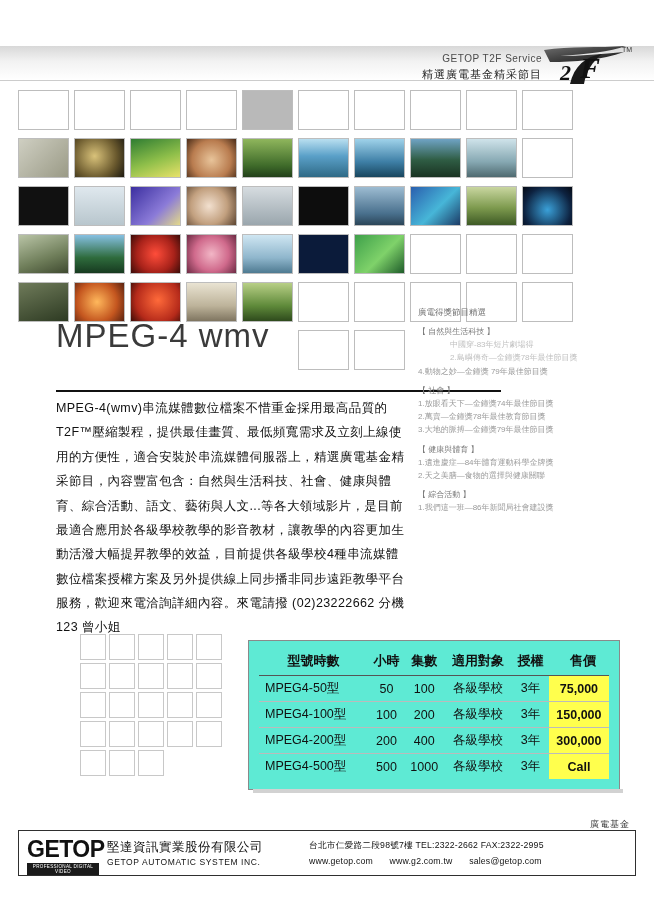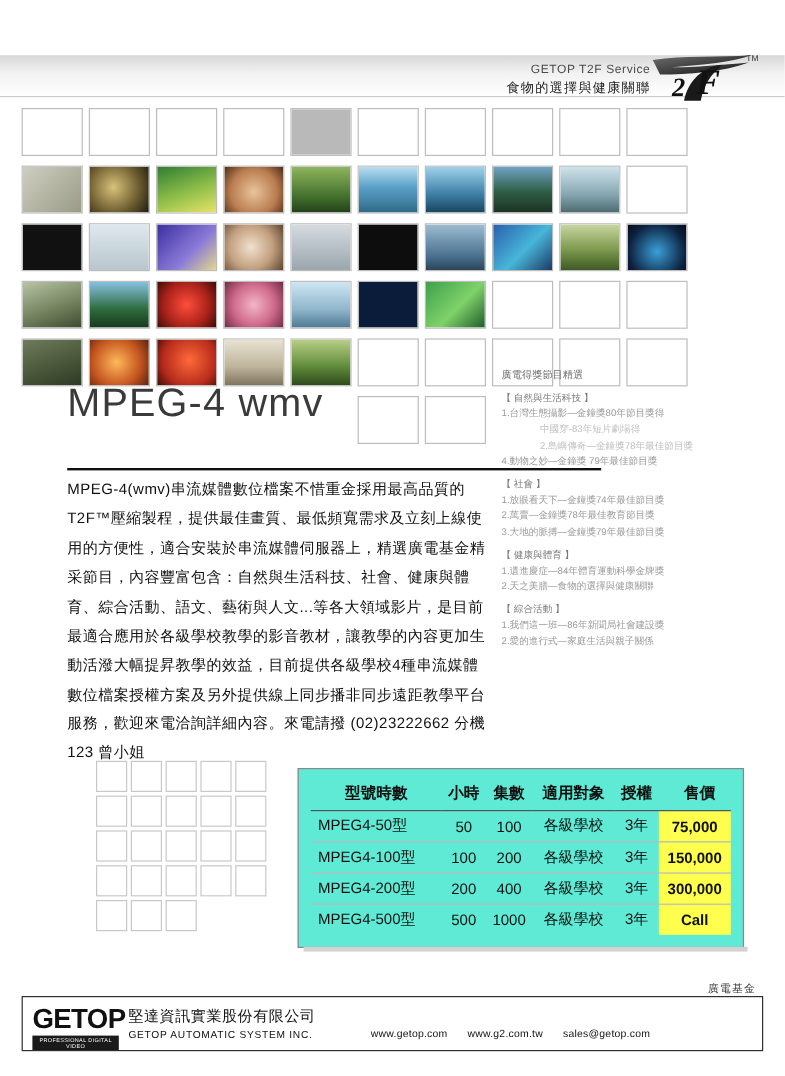--- a/index.html
+++ b/index.html
@@ -323,21 +323,21 @@
 </head>
 <body>
 
 <div class="page">
 
   <div class="header">
     <div class="header-band"></div>
     <div class="header-band-line"></div>
     <div class="header-text">
       <div class="header-en">GETOP T2F Service</div>
-      <div class="header-zh">食物的選擇與健康關聯</div>
+      <div class="header-zh">精選廣電基金精采節目</div>
     </div>
     <div class="logo-t2f">
       <svg width="92" height="44" viewBox="0 0 92 44" xmlns="http://www.w3.org/2000/svg">
         <defs>
           <linearGradient id="gswoosh" x1="0" y1="0" x2="1" y2="1">
             <stop offset="0%" stop-color="#6f6f6f"></stop>
             <stop offset="100%" stop-color="#111111"></stop>
           </linearGradient>
         </defs>
         <path d="M4 6 C 30 2, 58 4, 86 2 C 70 8, 46 10, 20 12 C 40 12, 62 10, 84 8 C 62 16, 34 18, 10 18 Z" fill="url(#gswoosh)"></path>
@@ -480,37 +480,35 @@
   </div>
 
   <div class="bodycopy">
     <p>MPEG-4(wmv)串流媒體數位檔案不惜重金採用最高品質的T2F™壓縮製程，提供最佳畫質、最低頻寬需求及立刻上線使用的方便性，適合安裝於串流媒體伺服器上，精選廣電基金精采節目，內容豐富包含：自然與生活科技、社會、健康與體育、綜合活動、語文、藝術與人文...等各大領域影片，是目前最適合應用於各級學校教學的影音教材，讓教學的內容更加生動活潑大幅提昇教學的效益，目前提供各級學校4種串流媒體數位檔案授權方案及另外提供線上同步播非同步遠距教學平台服務，歡迎來電洽詢詳細內容。來電請撥  (02)23222662  分機  123  曾小姐</p>
   </div>
 
   <div class="awards">
     <div class="aw-title">廣電得獎節目精選</div>
 
     <div class="aw-head">【 自然與生活科技 】</div>
-    <div class="aw-item">1.台灣生態攝影—金鐘獎80年節目獎得</div>
     <div class="aw-faint">中國穿-83年短片劇場得</div>
     <div class="aw-faint">2.島嶼傳奇—金鐘獎78年最佳節目獎</div>
     <div class="aw-item">4.動物之妙—金鐘獎 79年最佳節目獎</div>
 
     <div class="aw-head">【 社會 】</div>
     <div class="aw-item">1.放眼看天下—金鐘獎74年最佳節目獎</div>
     <div class="aw-item">2.萬賣—金鐘獎78年最佳教育節目獎</div>
     <div class="aw-item">3.大地的脈搏—金鐘獎79年最佳節目獎</div>
 
     <div class="aw-head">【 健康與體育 】</div>
     <div class="aw-item">1.遺進慶症—84年體育運動科學金牌獎</div>
     <div class="aw-item">2.天之美膳—食物的選擇與健康關聯</div>
 
     <div class="aw-head">【 綜合活動 】</div>
     <div class="aw-item">1.我們這一班—86年新聞局社會建設獎</div>
-    <div class="aw-item">2.愛的進行式—家庭生活與親子關係</div>
   </div>
 
   <div class="mini">
     <div class="mcell" style="left:0px;  top:0px;">
         <div class="img" style="background:linear-gradient(135deg,#cfcfc2,#8f8f76);"></div>
       </div>
     <div class="mcell" style="left:29px; top:0px;">
         <div class="img" style="background:radial-gradient(circle,#d9c27a,#4a3c18);"></div>
       </div>
     <div class="mcell" style="left:58px; top:0px;">
@@ -642,20 +640,21 @@
     </svg>
   </div>
 
   <div class="footer">
     <div class="footer-logo">
       <div class="gt">GETOP</div>
       <div class="gt-sub">PROFESSIONAL DIGITAL VIDEO</div>
     </div>
     <div class="footer-company-zh">堅達資訊實業股份有限公司</div>
     <div class="footer-company-en">GETOP AUTOMATIC SYSTEM INC.</div>
+    <div class="footer-addr">台北市仁愛路二段98號7樓 TEL:2322-2662 FAX:2322-2995</div>
     <div class="footer-web">
       <span>www.getop.com</span>
       <span>www.g2.com.tw</span>
       <span>sales@getop.com</span>
     </div>
   </div>
 
 </div>
 
 </body></html>

